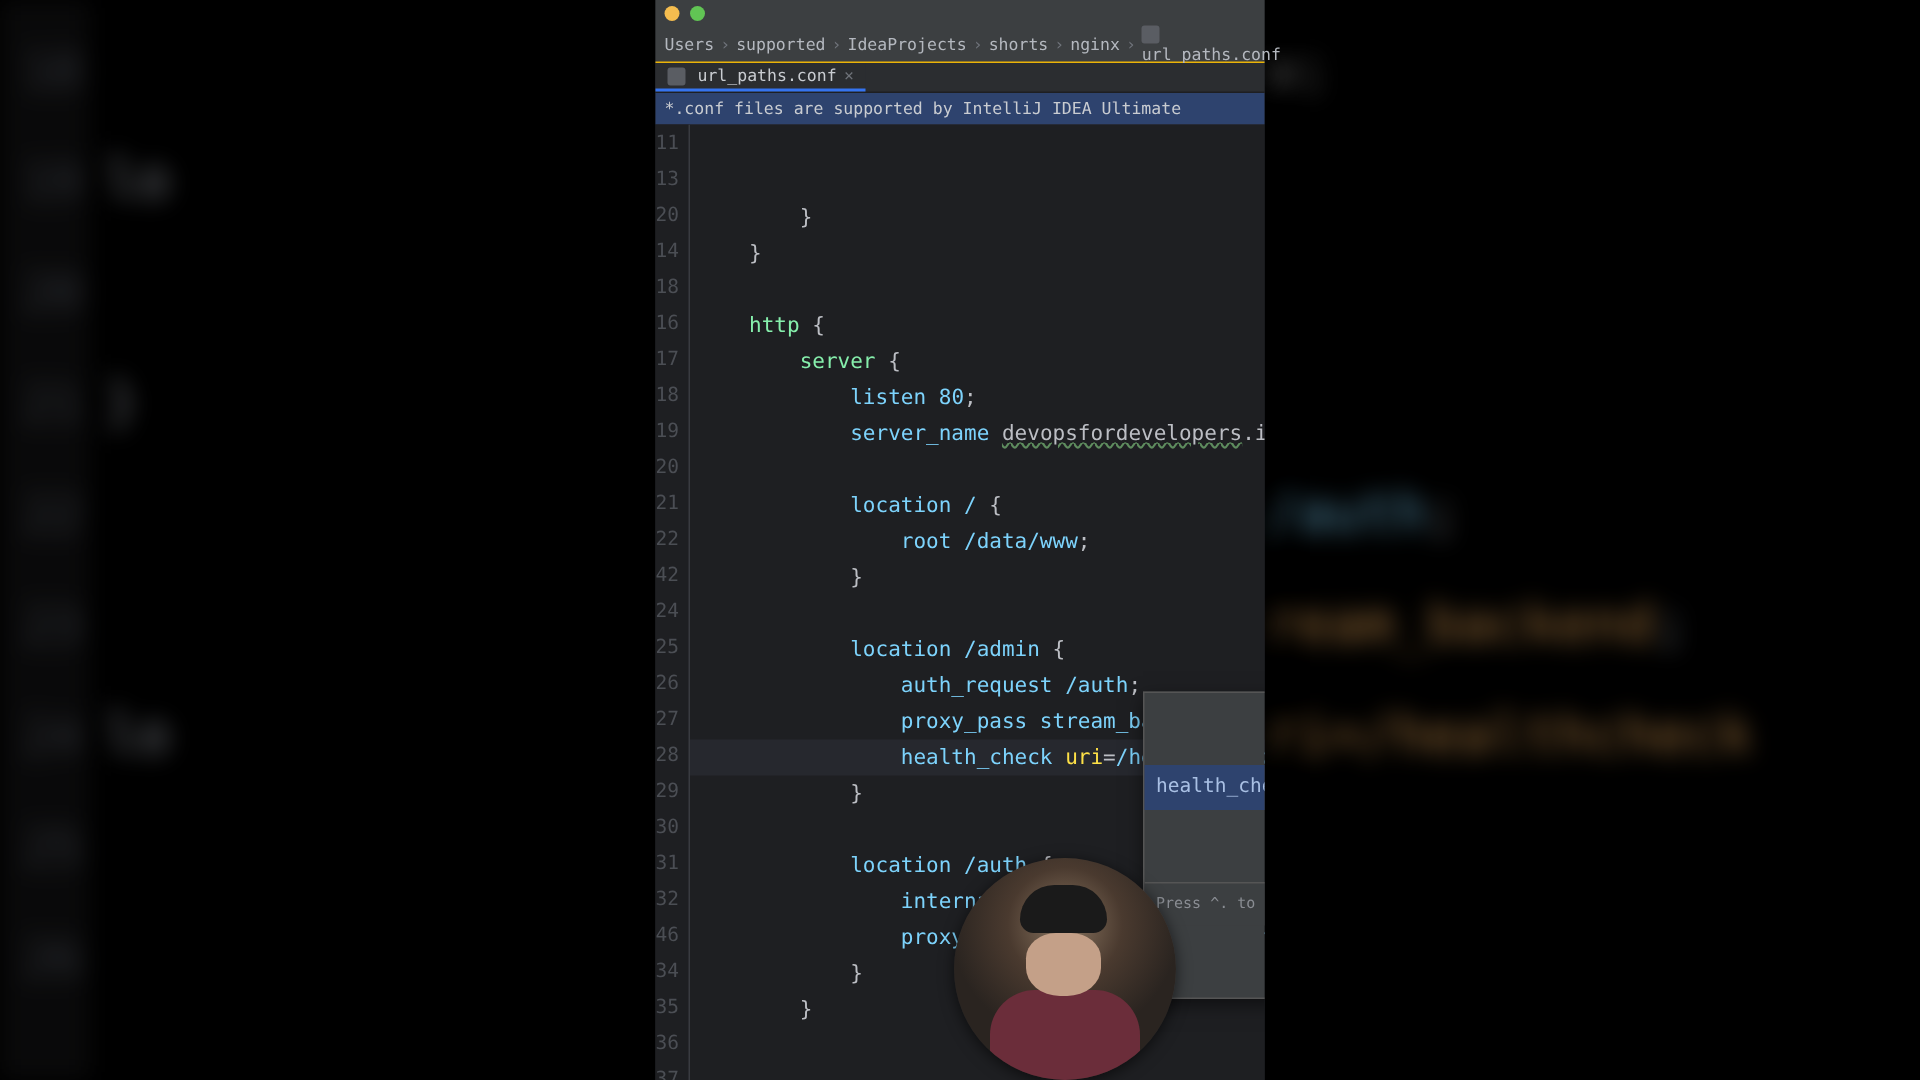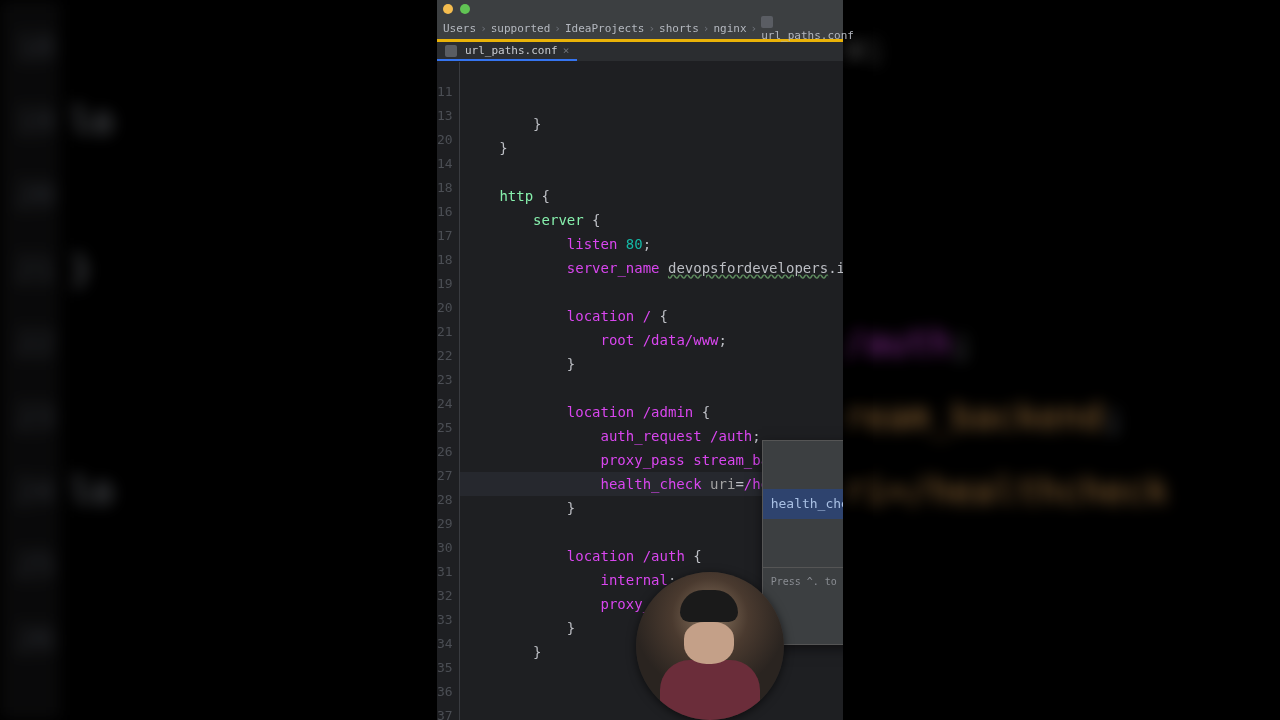--- a/index.html
+++ b/index.html
@@ -5,39 +5,39 @@
 *{margin:0;padding:0;box-sizing:border-box}
 body{width:1280px;height:720px;background:#000;overflow:hidden;font-family:Menlo,Consolas,monospace;position:relative}
 .bg-blur{position:absolute;inset:0;filter:blur(8px);opacity:.65;display:flex}
 .bg-gut{width:60px;padding:10px 6px;color:#4a4e57;font-size:32px;text-align:right;line-height:74px;background:#0f0f10}
 .bg-code{flex:1;padding:10px;color:#a9aeb8;font-size:36px;line-height:74px;white-space:pre}
 .bg-code .id{color:#e8a657}
 .ide{position:absolute;left:437px;top:0;width:406px;height:720px;background:#2b2d30;display:flex;flex-direction:column;box-shadow:0 0 20px rgba(0,0,0,.5)}
 .titlebar{height:18px;display:flex;align-items:center;gap:7px;padding:0 6px;background:#3c3f41}
 .tl{width:10px;height:10px;border-radius:50%}
 .tl.y{background:#f5bd4f}.tl.g{background:#61c454}
-.crumbs{height:24px;display:flex;align-items:center;padding:0 4px;background:#3c3f41;border-bottom:3px solid #eab308;font-size:11px;color:#b4b8bf}
+.crumbs{height:24px;display:flex;align-items:center;padding:0 4px;background:#3c3f41;border-bottom:1px solid #eab308;font-size:11px;color:#b4b8bf}
 .crumb{padding:0 2px}
 .sep{color:#6f737a;padding:0 2px}
 .fic{display:inline-block;width:12px;height:12px;background:#5a5d63;border-radius:2px;margin-right:3px;vertical-align:-2px}
 .tabs{height:20px;display:flex;background:#2b2d30;border-bottom:1px solid #1e1f22}
 .tab{display:flex;align-items:center;padding:0 8px;font-size:11px;color:#c9ccd1;background:#2b2d30;border-bottom:2px solid #3574f0;gap:5px}
 .tab .x{color:#6f737a;font-size:11px}
 .banner{height:21px;background:#2e436e;color:#c9ccd1;font-size:11px;display:flex;align-items:center;padding:0 6px}
 .editor{flex:1;display:flex;background:#1e1f22;overflow:hidden;position:relative}
-.gut{width:50px;background:#1e1f22;padding-top:18px}
+.gut{width:50px;background:#1e1f22;padding-top:1px}
 .gut div{height:24px;color:#4b4e54;font-size:13px;text-align:right;padding-right:6px;line-height:24px}
 .code{flex:1;padding-top:2px;font-size:14px;line-height:24px;color:#bcbec4;white-space:pre;position:relative;border-left:1px solid #393b40}
 .code .l{height:24px;padding-left:6px}
 .code .l.cur{background:#26282e}
 .kw{color:#86efac}
-.num{color:#14b8a6}
-.dir{color:#d946ef}
+.num{color:#7dd3fc}
+.dir{color:#7dd3fc}
 .underl{text-decoration:underline wavy #5e8c5e}
-.ori{color:#a3a3a3}
+.ori{color:#fde047}
 .popup{position:absolute;left:302px;top:378px;background:#3c3f41;border:1px solid #555;box-shadow:0 4px 12px rgba(0,0,0,.5);min-width:120px}
 .popup-item{padding:3px 8px;color:#a9c0e4;font-size:13px;background:#2e436e}
 .popup-hint{padding:2px 8px;color:#8a8d93;font-size:10px;border-top:1px solid #555;background:#3c3f41}
 .cam{position:absolute;left:636px;top:572px;width:148px;height:148px;border-radius:50%;background:radial-gradient(circle at 50% 30%,#8a7560 0%,#4a3a2f 30%,#2a2420 60%);overflow:hidden;box-shadow:0 2px 10px rgba(0,0,0,.6)}
 .cam::before{content:"";position:absolute;left:44px;top:18px;width:58px;height:32px;background:#1a1a1a;border-radius:30px 30px 12px 12px}
 .cam::after{content:"";position:absolute;left:48px;top:50px;width:50px;height:42px;background:#c4a088;border-radius:40% 40% 45% 45%}
 .cam .body{position:absolute;left:24px;top:88px;width:100px;height:80px;background:#6b2d3a;border-radius:30px 30px 0 0}
 </style>
 </head>
 <body>
@@ -92,45 +92,48 @@
       <span class="sep">›</span>
       <span class="crumb"><span class="fic"></span>url_paths.conf</span>
     </div>
   <div class="tabs">
     <div class="tab">
       <span class="fic"></span>
       <span>url_paths.conf</span>
       <span class="x">×</span>
     </div>
   </div>
+  <div class="banner">
+    <span>*.conf files are supported by IntelliJ IDEA Ultimate</span>
+  </div>
   <div class="editor">
     <div class="gut" id="gut">
         <div>11</div>
         <div>13</div>
         <div>20</div>
         <div>14</div>
         <div>18</div>
         <div>16</div>
         <div>17</div>
         <div>18</div>
         <div>19</div>
         <div>20</div>
         <div>21</div>
         <div>22</div>
-        <div>23</div>
+        <div>42</div>
         <div>24</div>
         <div>25</div>
         <div>26</div>
         <div>27</div>
         <div>28</div>
         <div>29</div>
         <div>30</div>
         <div>31</div>
         <div>32</div>
-        <div>33</div>
+        <div>46</div>
         <div>34</div>
         <div>35</div>
         <div>36</div>
         <div>37</div>
       </div>
     <div class="code" id="code">
       <div class="l">        }</div><div class="l">    }</div><div class="l"></div><div class="l">    <span class="kw">http</span> {</div><div class="l">        <span class="kw">server</span> {</div><div class="l">            <span class="dir">listen </span><span class="num">80</span>;</div><div class="l">            <span class="dir">server_name </span><span class="underl">devopsfordevelopers</span>.io</div><div class="l"></div><div class="l">            <span class="dir">location </span><span class="dir">/</span> {</div><div class="l">                <span class="dir">root </span><span class="dir">/data/www</span>;</div><div class="l">            }</div><div class="l"></div><div class="l">            <span class="dir">location </span><span class="dir">/admin</span> {</div><div class="l">                <span class="dir">auth_request </span><span class="dir">/auth</span>;</div><div class="l">                <span class="dir">proxy_pass </span><span class="dir">stream_backend</span>;</div><div class="l cur">                <span class="dir">health_check </span><span class="ori">uri</span>=<span class="dir">/healthcheck</span></div><div class="l">            }</div><div class="l"></div><div class="l">            <span class="dir">location </span><span class="dir">/auth</span> {</div><div class="l">                <span class="dir">internal</span>;</div><div class="l">                <span class="dir">proxy_pass </span><span class="dir">http://loginserver:</span></div><div class="l">            }</div><div class="l">        }</div><div class="l"></div><div class="l"></div><div class="popup">
         <div class="popup-item">health_check</div>
         <div class="popup-hint">Press ^. to choose the s</div>
       </div>

